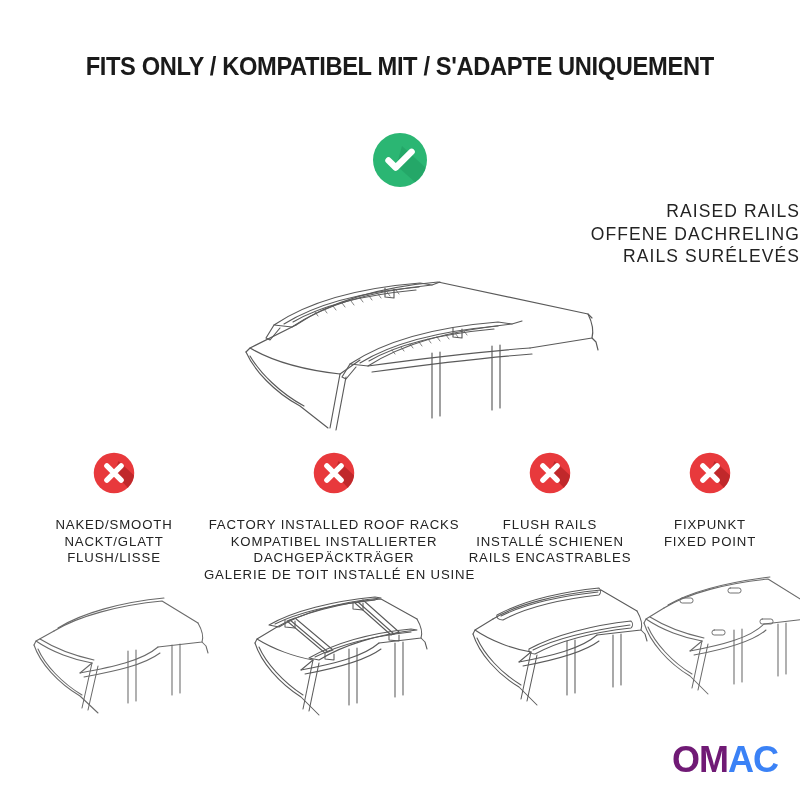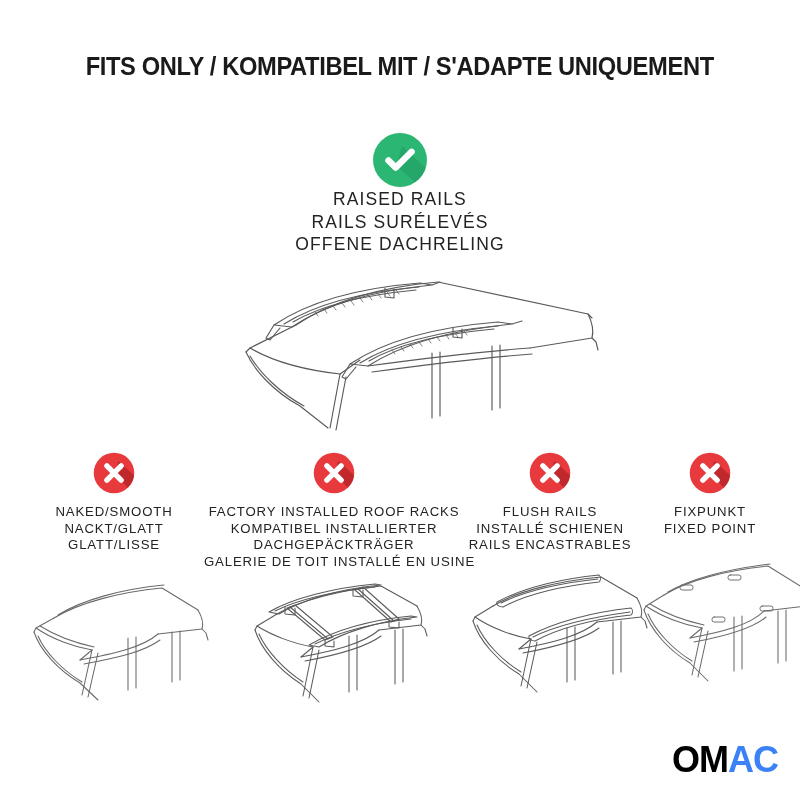--- a/index.html
+++ b/index.html
@@ -54,21 +54,22 @@
   .badge {
     position: relative;
     width: 56px;
     height: 56px;
     margin: 0 auto;
     display: block;
   }
   .badge svg { display: block; }
 
   .main-labels {
-    text-align: center;
+    margin-top: 12px;
+    text-align: right;
   }
   .main-labels .lbl {
     display: block;
     font-family: "Liberation Sans", sans-serif;
     font-size: 17.5px;
     letter-spacing: 1.1px;
     color: #232323;
     line-height: 22.5px;
     white-space: nowrap;
   }
@@ -108,21 +109,21 @@
   .col .badge-x {
     width: 42px;
     height: 42px;
     margin: 0 auto;
     display: block;
   }
   .col .badge-x svg { display: block; }
 
   .col .labels {
     text-align: center;
-    margin-top: 0;
+    margin-top: 13px;
   }
   .col .labels .lbl {
     display: block;
     font-family: "Liberation Sans", sans-serif;
     font-size: 13.2px;
     letter-spacing: 0.85px;
     color: #232323;
     line-height: 16.5px;
     white-space: nowrap;
   }
@@ -143,21 +144,21 @@
     position: absolute;
     right: 22px;
     bottom: 22px;
     font-family: "Liberation Sans", sans-serif;
     font-weight: bold;
     font-size: 36px;
     letter-spacing: -1px;
     line-height: 1;
     user-select: none;
   }
-  .logo .dark { color: #000000; }
+  .logo .dark { color: #701a75; }
   .logo .red  { color: #3b82f6; }
 </style>
 </head>
 <body>
 
 <div id="page">
 
   <div class="title-bar">
     <span class="title-text">FITS ONLY / KOMPATIBEL MIT / S'ADAPTE UNIQUEMENT</span>
   </div>
@@ -174,22 +175,22 @@
         <circle cx="28" cy="28" r="27" fill="#2BB673"></circle>
         <g clip-path="url(#clipCheckCircle)">
           <path d="M24.5,33.5 L56,62 L56,38 L30,14 Z" fill="#1F9A5F" opacity="0.55"></path>
         </g>
         <path d="M16.5,28.5 L23.8,35.6 L39.6,19.8" fill="none" stroke="#ffffff" stroke-width="6.4" stroke-linecap="round" stroke-linejoin="round"></path>
       </svg>
     </div>
 
     <div class="main-labels">
       <span class="lbl">RAISED RAILS</span>
+      <span class="lbl">OFFENE DACHRELING</span>
       <span class="lbl">RAILS SURÉLEVÉS</span>
-      <span class="lbl">OFFENE DACHRELING</span>
     </div>
   </div>
 
   <div class="main-illus">
     <svg width="400" height="175" viewBox="0 0 400 175" aria-hidden="true">
       <g fill="none" stroke="#5a5a5a" stroke-width="1.15" stroke-linejoin="round" stroke-linecap="round">
 
         <path d="M96,47 C130,24 180,9 238,4 L388,36 L392,40"></path>
         <path d="M96,47 L50,70 L46,74"></path>
         <path d="M50,70 C72,83 104,92 140,96"></path>
@@ -270,21 +271,21 @@
             <g clip-path="url(#cpX0)">
               <path d="M28,28 L58,60 L58,34 L34,12 Z" fill="#9E1B1E" opacity="0.55"></path>
             </g>
             <path d="M18.5,18.5 L37.5,37.5 M37.5,18.5 L18.5,37.5" stroke="#ffffff" stroke-width="7.2" stroke-linecap="round"></path>
           </svg>
         </div>
       </div>
       <div class="labels">
         <span class="lbl">NAKED/SMOOTH</span>
         <span class="lbl">NACKT/GLATT</span>
-        <span class="lbl">GLATT/LISSE</span>
+        <span class="lbl">FLUSH/LISSE</span>
       </div>
       <div class="illus">
         <svg width="200" height="135" viewBox="0 0 200 135" aria-hidden="true">
           <g fill="none" stroke="#6a6a6a" stroke-width="1.05" stroke-linejoin="round" stroke-linecap="round">
 
             <path d="M42,48 C66,33 108,22 150,18 L186,40"></path>
             <path d="M42,48 L24,58 L22,62"></path>
             <path d="M24,58 C40,69 62,77 80,80"></path>
             <path d="M80,80 L68,90"></path>
             <path d="M186,40 C190,47 192,53 190,59 L146,64"></path>

